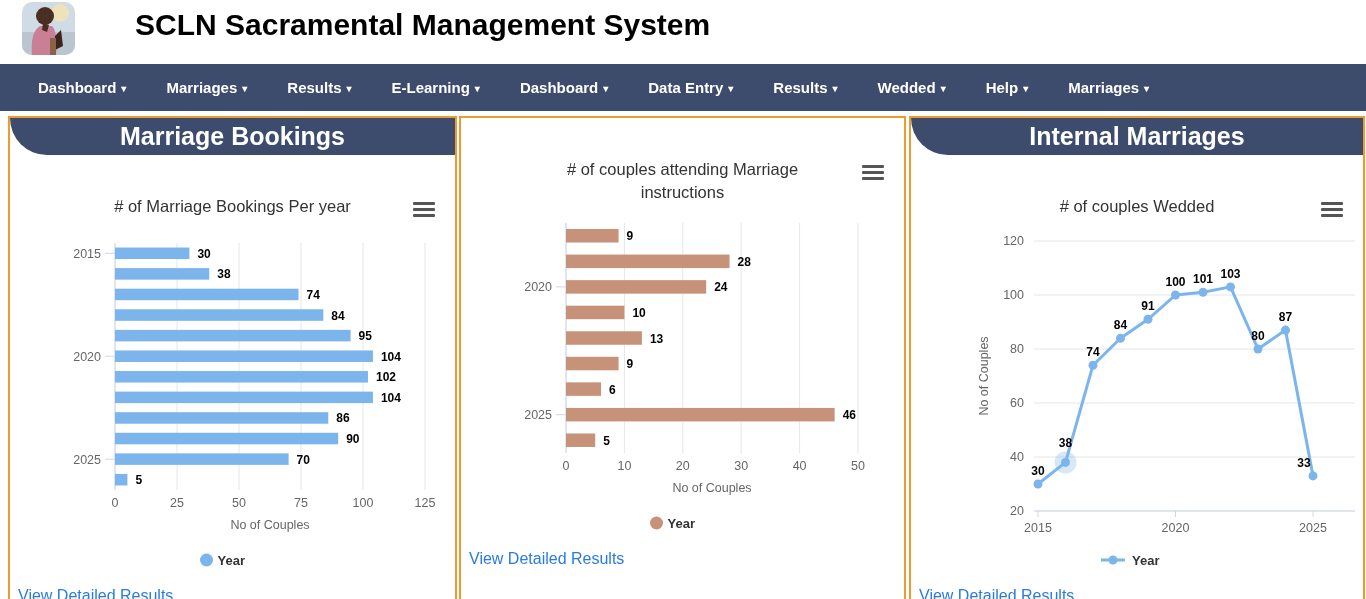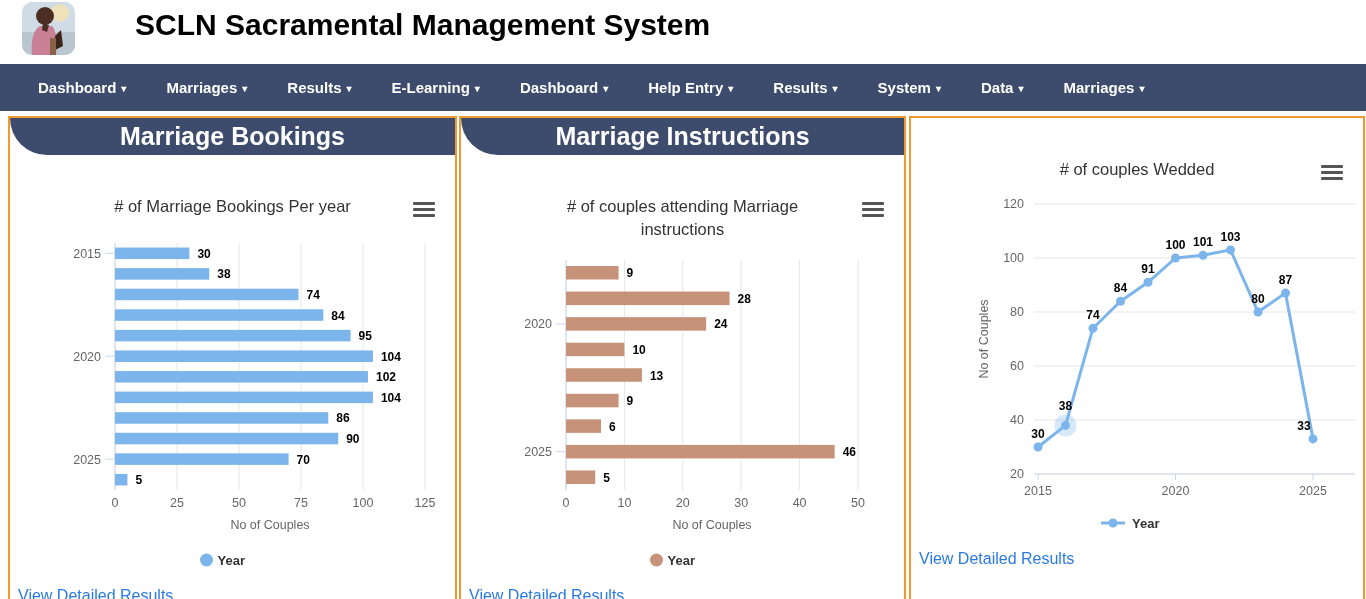--- a/index.html
+++ b/index.html
@@ -77,33 +77,33 @@
     </div>
     <div class="nav-item">
       <span>E-Learning</span>
       <span class="caret">▾</span>
     </div>
     <div class="nav-item">
       <span>Dashboard</span>
       <span class="caret">▾</span>
     </div>
     <div class="nav-item">
-      <span>Help Entry</span>
+      <span>Data Entry</span>
       <span class="caret">▾</span>
     </div>
     <div class="nav-item">
       <span>Results</span>
       <span class="caret">▾</span>
     </div>
     <div class="nav-item">
-      <span>System</span>
-      <span class="caret">▾</span>
-    </div>
-    <div class="nav-item">
-      <span>Data</span>
+      <span>Wedded</span>
+      <span class="caret">▾</span>
+    </div>
+    <div class="nav-item">
+      <span>Help</span>
       <span class="caret">▾</span>
     </div>
     <div class="nav-item">
       <span>Marriages</span>
       <span class="caret">▾</span>
     </div>
   </nav>
 
 <main class="panels">
   <section class="panel">
@@ -165,23 +165,20 @@
       <button class="burger">
         <span></span>
           <span></span>
           <span></span>
       </button>
       <a class="detail-link">View Detailed Results</a>
     </div>
   </section>
 
   <section class="panel">
-    <div class="panel-header">
-      <h2>Marriage Instructions</h2>
-    </div>
     <div class="panel-body">
       <svg class="chart-svg" id="chart1" width="443" height="430">
           <line x1="105" y1="105" x2="105" y2="335" stroke="#e6e6e6"></line>
           <text x="105" y="352" font-size="12.5" fill="#666" text-anchor="middle" font-weight="normal">0</text>
           <line x1="163.4" y1="105" x2="163.4" y2="335" stroke="#e6e6e6"></line>
           <text x="163.4" y="352" font-size="12.5" fill="#666" text-anchor="middle" font-weight="normal">10</text>
           <line x1="221.8" y1="105" x2="221.8" y2="335" stroke="#e6e6e6"></line>
           <text x="221.8" y="352" font-size="12.5" fill="#666" text-anchor="middle" font-weight="normal">20</text>
           <line x1="280.2" y1="105" x2="280.2" y2="335" stroke="#e6e6e6"></line>
           <text x="280.2" y="352" font-size="12.5" fill="#666" text-anchor="middle" font-weight="normal">30</text>
@@ -223,20 +220,23 @@
       <button class="burger">
         <span></span>
           <span></span>
           <span></span>
       </button>
       <a class="detail-link">View Detailed Results</a>
     </div>
   </section>
 
   <section class="panel">
+    <div class="panel-header">
+      <h2>Internal Marriages</h2>
+    </div>
     <div class="panel-body">
       <svg class="chart-svg" id="chart2" width="452" height="430">
           <line x1="123" y1="356" x2="444" y2="356" stroke="#e6e6e6"></line>
           <text x="113" y="360" font-size="12.5" fill="#666" text-anchor="end" font-weight="normal">20</text>
           <line x1="123" y1="302" x2="444" y2="302" stroke="#e6e6e6"></line>
           <text x="113" y="306" font-size="12.5" fill="#666" text-anchor="end" font-weight="normal">40</text>
           <line x1="123" y1="248" x2="444" y2="248" stroke="#e6e6e6"></line>
           <text x="113" y="252" font-size="12.5" fill="#666" text-anchor="end" font-weight="normal">60</text>
           <line x1="123" y1="194" x2="444" y2="194" stroke="#e6e6e6"></line>
           <text x="113" y="198" font-size="12.5" fill="#666" text-anchor="end" font-weight="normal">80</text>

